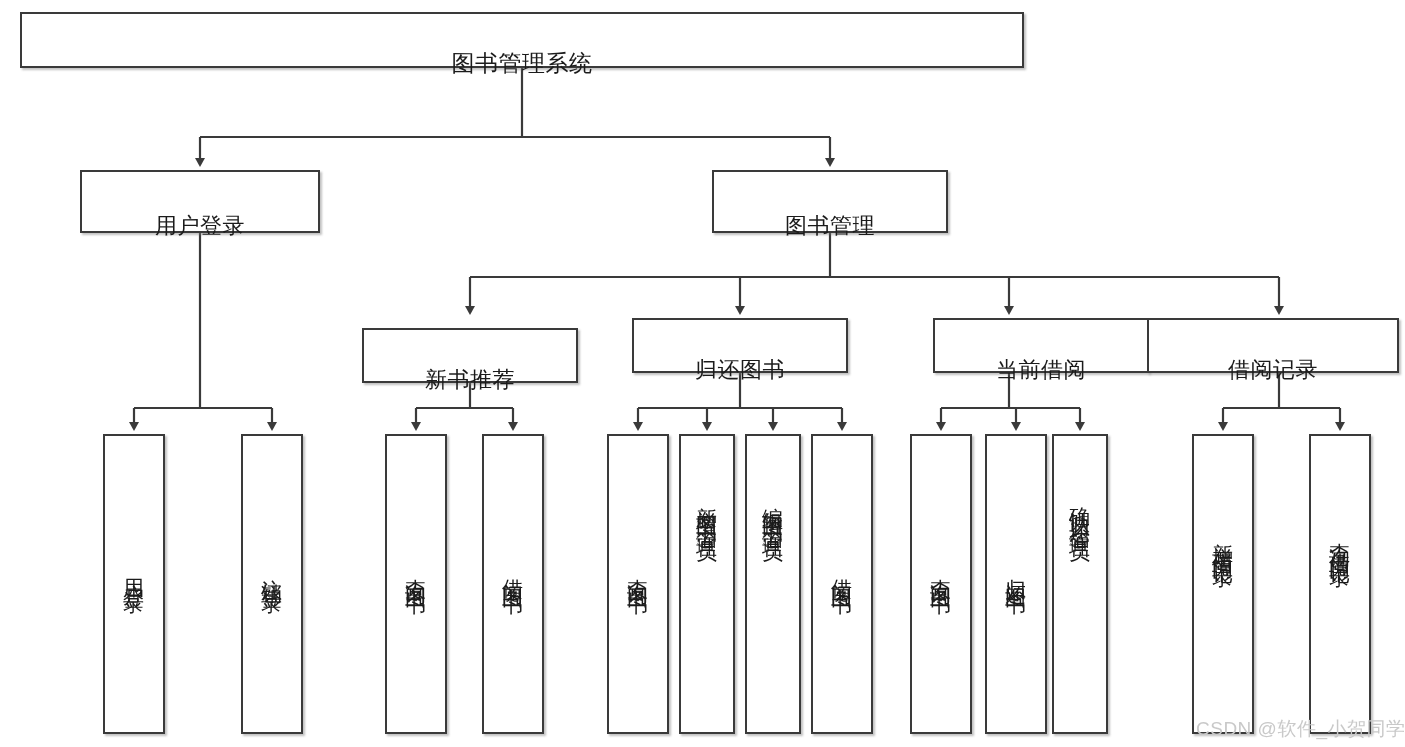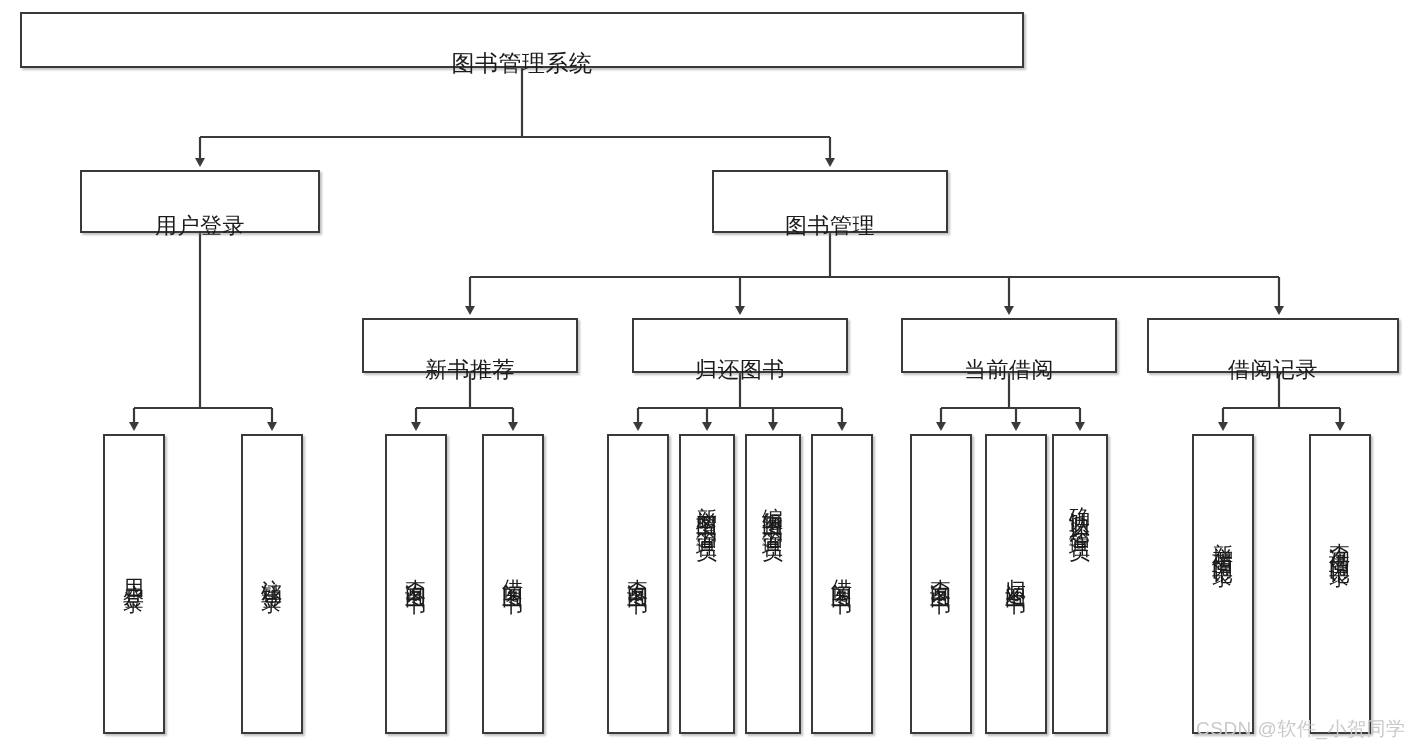--- a/index.html
+++ b/index.html
@@ -118,27 +118,27 @@
   <div id="node-layer">
       <div class="node h root" style="left: 20px; top: 12px; width: 1004px; height: 56px;">
         <span class="label">图书管理系统</span>
       </div>
       <div class="node h" style="left: 80px; top: 170px; width: 240px; height: 63px;">
         <span class="label">用户登录</span>
       </div>
       <div class="node h" style="left: 712px; top: 170px; width: 236px; height: 63px;">
         <span class="label">图书管理</span>
       </div>
-      <div class="node h" style="left: 362px; top: 318px; width: 216px; height: 55px;">
+      <div class="node h" style="left: 362px; top: 328px; width: 216px; height: 55px;">
         <span class="label">新书推荐</span>
       </div>
       <div class="node h" style="left: 632px; top: 318px; width: 216px; height: 55px;">
         <span class="label">归还图书</span>
       </div>
-      <div class="node h" style="left: 901px; top: 318px; width: 216px; height: 55px;">
+      <div class="node h" style="left: 933px; top: 318px; width: 216px; height: 55px;">
         <span class="label">当前借阅</span>
       </div>
       <div class="node h" style="left: 1147px; top: 318px; width: 252px; height: 55px;">
         <span class="label">借阅记录</span>
       </div>
       <div class="node v" style="left: 103px; top: 434px; width: 62px; height: 300px; padding-top: 78px;">
         <span class="label">用户登录</span>
       </div>
       <div class="node v" style="left: 241px; top: 434px; width: 62px; height: 300px; padding-top: 78px;">
         <span class="label">注销登录</span>

